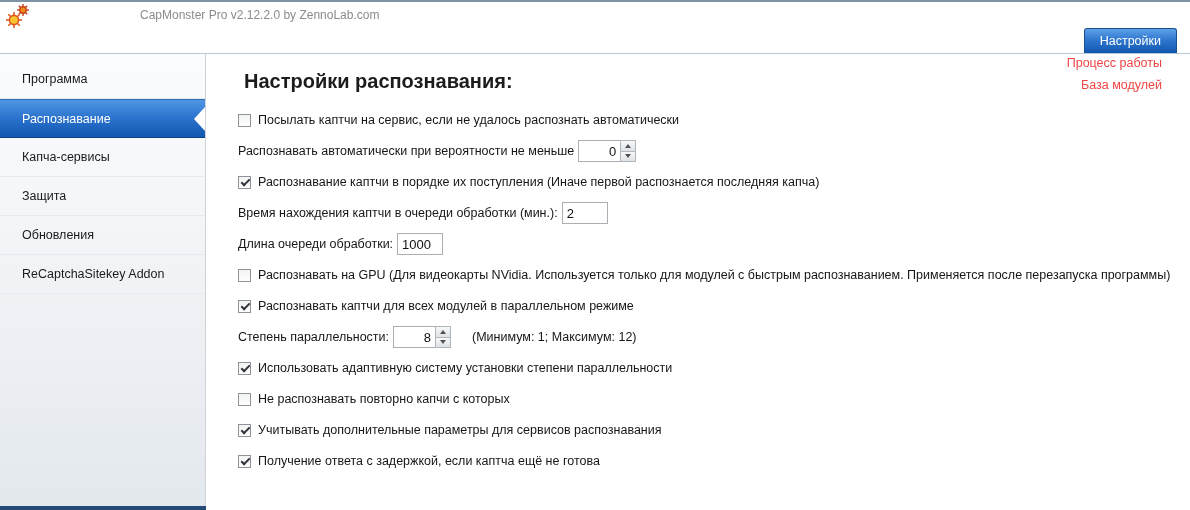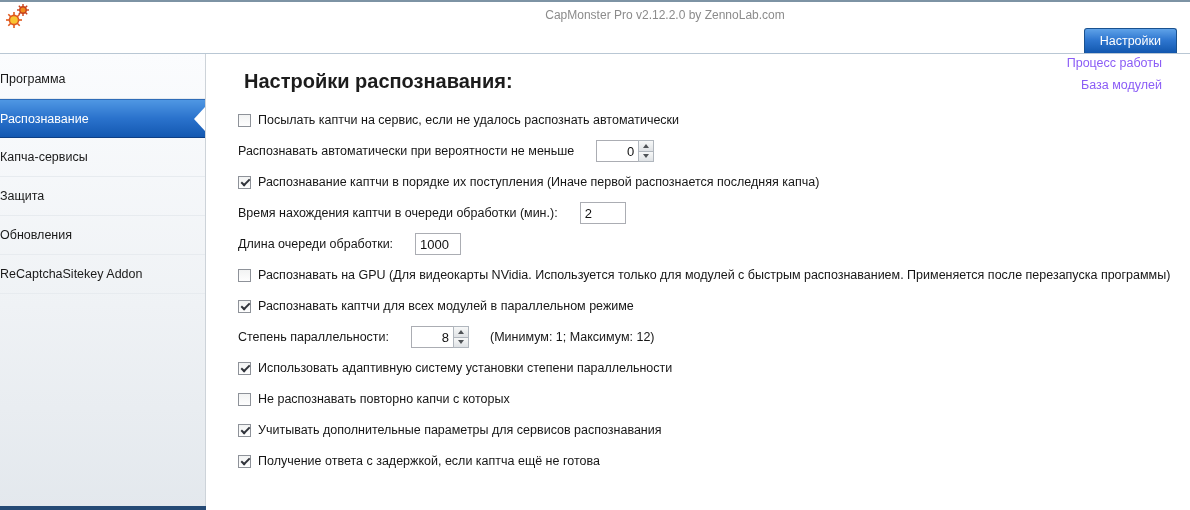--- a/index.html
+++ b/index.html
@@ -13,37 +13,37 @@
     position: relative;
     width: 1190px; height: 510px;
     background: #fff;
     border-top: 2px solid #7d93a4;
     overflow: hidden;
   }
   
   .titlebar { position: relative; height: 26px; background: #fff; }
   .app-icon { position: absolute; left: 5px; top: 1px; width: 26px; height: 26px; }
   .win-title {
-    display: block; text-align: center; line-height: 26px;
+    display: block; text-align: left; line-height: 26px;
     font-size: 12px; color: #8b8b8b; padding-left: 140px;
     white-space: nowrap;
   }
   
   .tabbar {
     position: relative; height: 26px;
     display: flex; align-items: flex-end;
     padding-left: 8px;
     border-bottom: 1px solid #b9c7d4;
     background: #fff;
     flex-direction: column;
   }
   .tab {
     height: 23px; line-height: 22px;
     padding: 0 15px; margin-right: 13px;
-    font-size: 12.5px; color: #8b5cf6;
+    font-size: 12.5px; color: #ef4444;
     border-radius: 3px 3px 0 0;
     cursor: default; white-space: nowrap;
   }
   .tab.selected {
     height: 25px; line-height: 24px;
     margin-bottom: -1px;
     background: linear-gradient(180deg, #5fa2e8 0%, #2f77d0 45%, #1257ae 100%);
     border: 1px solid #19518f; border-bottom: none;
     color: #fff;
   }
@@ -51,20 +51,21 @@
   .winbody { display: flex; height: 456px; }
   .sidebar {
     width: 206px; flex: none;
     background: linear-gradient(180deg, #fbfcfe 0%, #eff2f5 55%, #e3e8ed 100%);
     border-right: 1px solid #cdd3d9;
     padding-top: 6px;
   }
   .side-item {
     position: relative;
     height: 39px; line-height: 38px;
+    padding-left: 22px;
     font-size: 12.5px; color: #1a1a1a;
     border-bottom: 1px solid #e7ebef;
     cursor: default; white-space: nowrap;
   }
   .side-item.selected {
     background: linear-gradient(180deg, #4f97e3 0%, #2a72cc 50%, #1358b1 100%);
     border-top: 1px solid #2f6cb8;
     border-bottom: 1px solid #0d3f85;
     color: #fff;
   }
@@ -95,21 +96,21 @@
     background: linear-gradient(180deg, #f2f3f3 0%, #fefefe 100%);
     border: 1px solid #8e9299;
   }
   .checkbox.checked::after {
     content: ""; position: absolute; left: 2px; top: 2px;
     width: 7px; height: 3px;
     border-left: 2px solid #31343b;
     border-bottom: 2px solid #31343b;
     transform: rotate(-45deg);
   }
-  .lbl { margin-right: 22px; text-align: right; }
+  .lbl { margin-right: 4px; text-align: right; }
   input.val {
     height: 22px; width: 46px;
     border: 1px solid #abadb3;
     font-family: "Liberation Sans", sans-serif;
     font-size: 13px; color: #111;
     padding: 0 4px; background: #fff; outline: none;
   }
   .spinbox { display: inline-flex; align-items: stretch; height: 22px; }
   .spinbox input.val { width: 42px; text-align: right; border-right: none; }
   .spin-btns { display: flex; flex-direction: column; width: 16px; }

